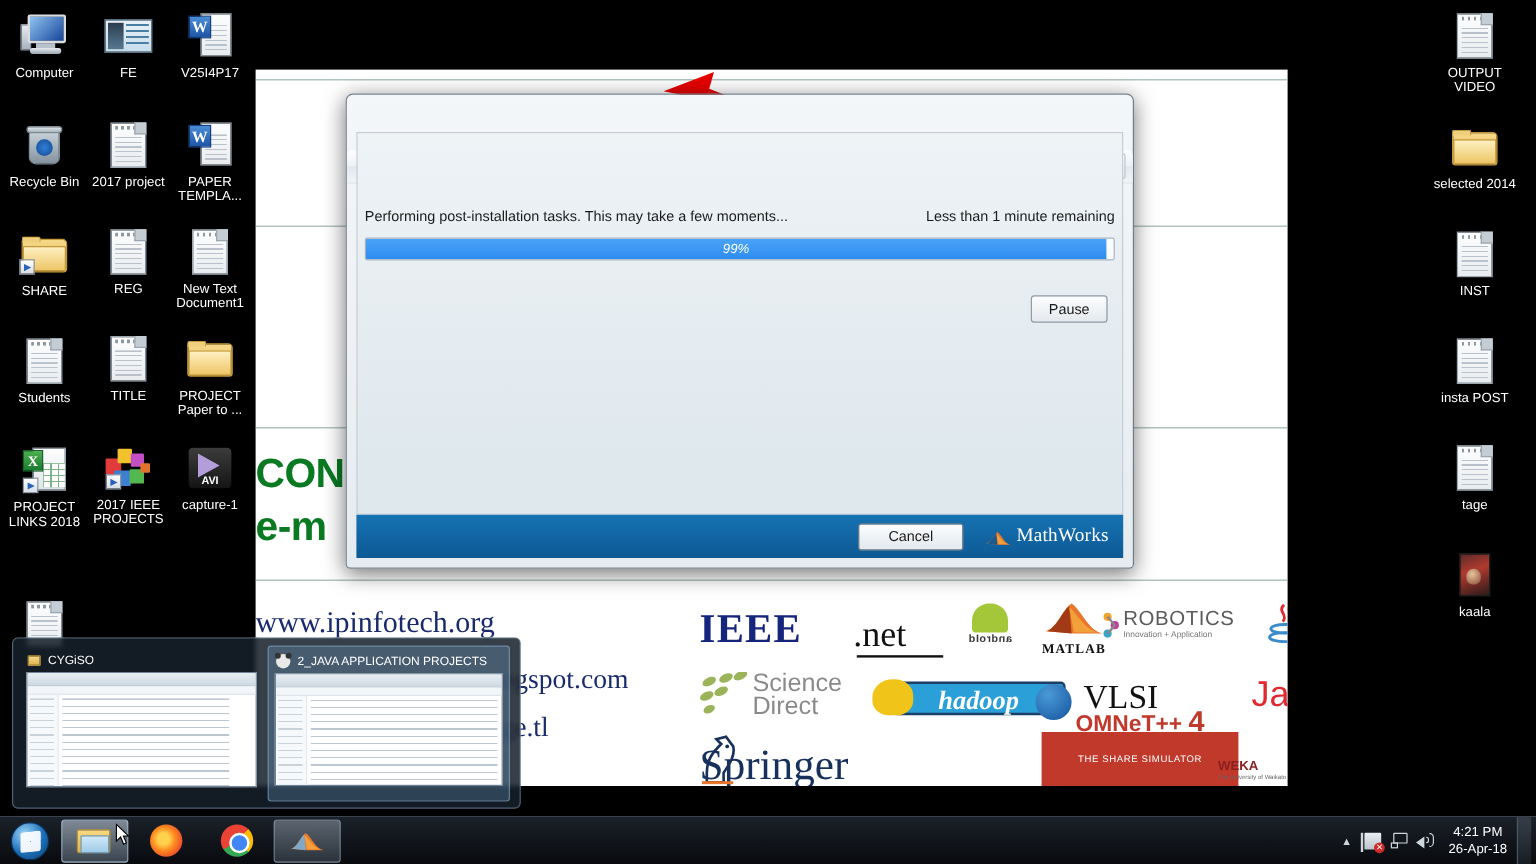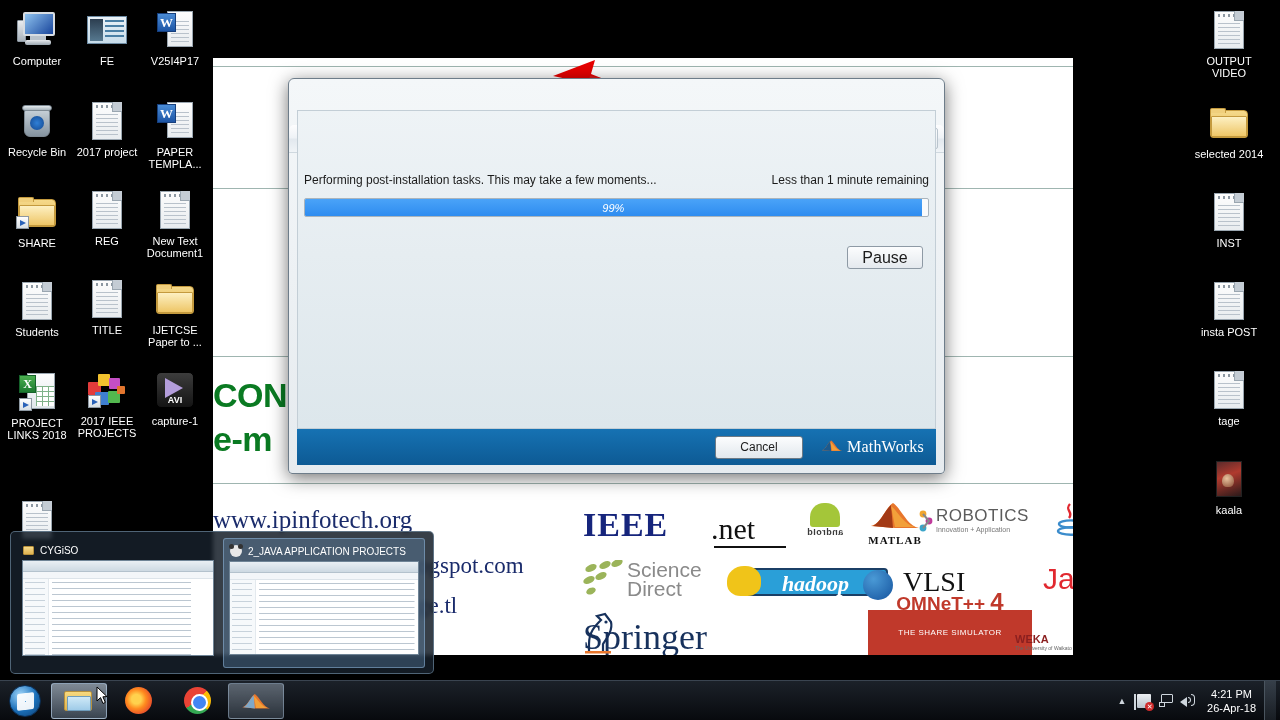--- a/index.html
+++ b/index.html
@@ -217,37 +217,37 @@
   .status-left{ font-size:12px; color:#1b1b1b; }
   .status-right{ font-size:12px; color:#1b1b1b; }
   .pbar{
     position:absolute; left:6px; right:6px; top:87px; height:19px;
     background:#fafbfc; border:1px solid #a9b4bd; border-radius:2px; overflow:hidden;
   }
   .pfill{ height:100%; background:linear-gradient(180deg,#4aa3f8,#2e8cf0);
     display:flex; align-items:center; justify-content:center;font-style:italic; }
   .pfill span{ color:#fff; font-size:11px; }
   .pause-btn{
-    position:absolute; right:12px; top:135px; width:76px; height:23px;
+    position:absolute; right:12px; top:135px; width:64px; height:23px;
     background:linear-gradient(180deg,#fcfdfe,#e4e9ee);
     border:1px solid #8e9aa5; border-radius:3px;
-    font-size:16px; color:#1b1b1b; cursor:pointer;
+    font-size:12px; color:#1b1b1b; cursor:pointer;
   }
   .footer{
     position:absolute; left:8px; right:8px; bottom:8px; height:36px;
     background:linear-gradient(180deg,#1672b3,#0d5a94);
     display:flex; align-items:center; justify-content:flex-end; padding-right:12px;
   }
   .cancel-btn{
     width:88px; height:23px; margin-right:18px;
     background:linear-gradient(180deg,#fcfdfe,#e2e8ed);
     border:1px solid #6d7a85; border-radius:3px;
     font-size:12px; color:#1b1b1b; cursor:pointer;
   }
-  .mw-logo{ display:flex; align-items:flex-start; }
+  .mw-logo{ display:flex; align-items:flex-end; }
   .mw-logo .mwtxt{ color:#fff; font:400 16px "Liberation Serif",serif; margin-left:4px; letter-spacing:.2px; }
 
   
   .previews{
     position:absolute; left:10px; top:531px; width:424px; height:143px;
     background:rgba(22,32,42,.86);
     border:1px solid rgba(130,160,185,.55); border-radius:5px;
     backdrop-filter: blur(2px);
     display:flex; padding:6px; gap:4px;
   }
@@ -602,21 +602,21 @@
       <div class="lbl">New Text Document1</div>
     </div>
     <div class="dicon" style="margin-top:10px;">
       <div class="glyph">
         <div class="ic-folder">
             <div class="back"></div>
             <div class="tab"></div>
             <div class="front"></div>
           </div>
       </div>
-      <div class="lbl">IJETCSE Paper to ...</div>
+      <div class="lbl">PROJECT Paper to ...</div>
     </div>
     <div class="dicon" style="margin-top:12px;">
       <div class="glyph">
         <div class="ic-avi">
             <div class="play"></div>
             <div class="txt">AVI</div>
           </div>
       </div>
       <div class="lbl">capture-1</div>
     </div>

